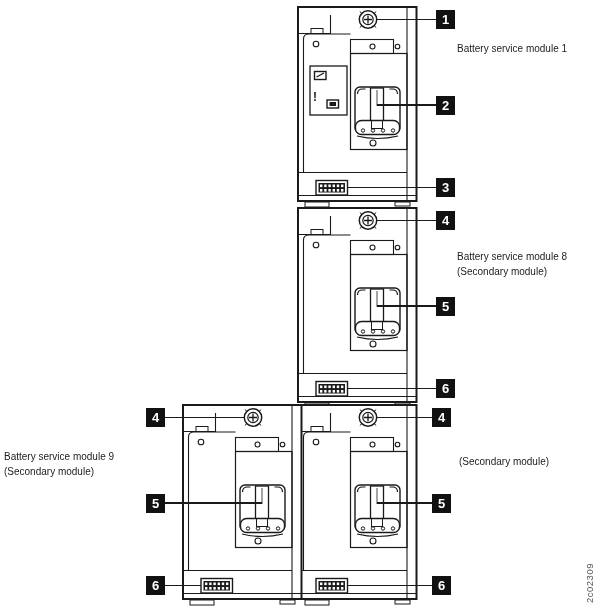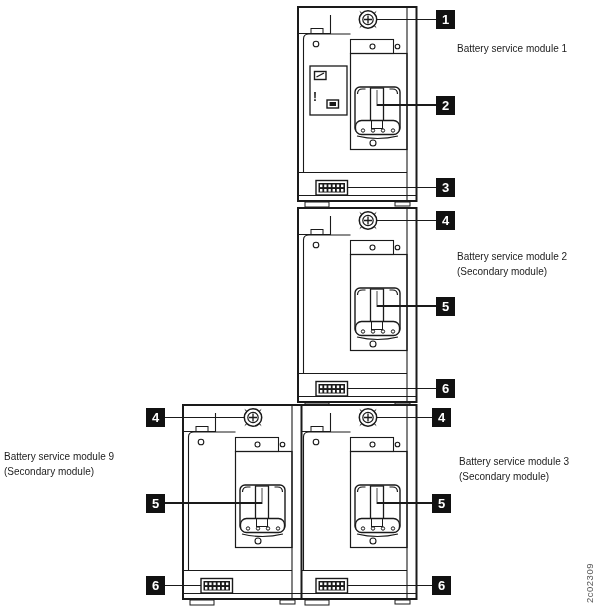--- a/index.html
+++ b/index.html
@@ -122,21 +122,21 @@
   <div class="callout" style="left:436px;top:211px">
     <span>4</span>
   </div>
   <div class="callout" style="left:436px;top:296.5px">
     <span>5</span>
   </div>
   <div class="callout" style="left:436px;top:379px">
     <span>6</span>
   </div>
   <div class="mod-label" style="left:457px;top:249px">
-    <div>Battery service module 2</div>
+    <div>Battery service module 8</div>
     <div>(Secondary module)</div>
   </div>
 
   <svg class="module" style="left:297px;top:404px" width="121" height="203" viewBox="0 0 121 203">
     <use href="#art-frame"></use>
     <use href="#art-screw"></use>
     <use href="#art-latch"></use>
     <use href="#art-connector"></use>
   </svg>
   <div class="leader" style="left:376px;top:416.7px;width:56px"></div>
@@ -145,21 +145,20 @@
   <div class="callout" style="left:432px;top:408px">
     <span>4</span>
   </div>
   <div class="callout" style="left:432px;top:493.5px">
     <span>5</span>
   </div>
   <div class="callout" style="left:432px;top:576px">
     <span>6</span>
   </div>
   <div class="mod-label" style="left:459px;top:454px">
-    <div>Battery service module 3</div>
     <div>(Secondary module)</div>
   </div>
 
   <svg class="module" style="left:182px;top:404px" width="121" height="203" viewBox="0 0 121 203">
     <use href="#art-frame"></use>
     <use href="#art-screw"></use>
     <use href="#art-latch"></use>
     <use href="#art-connector"></use>
   </svg>
   <div class="leader" style="left:165px;top:416.7px;width:79px"></div>

